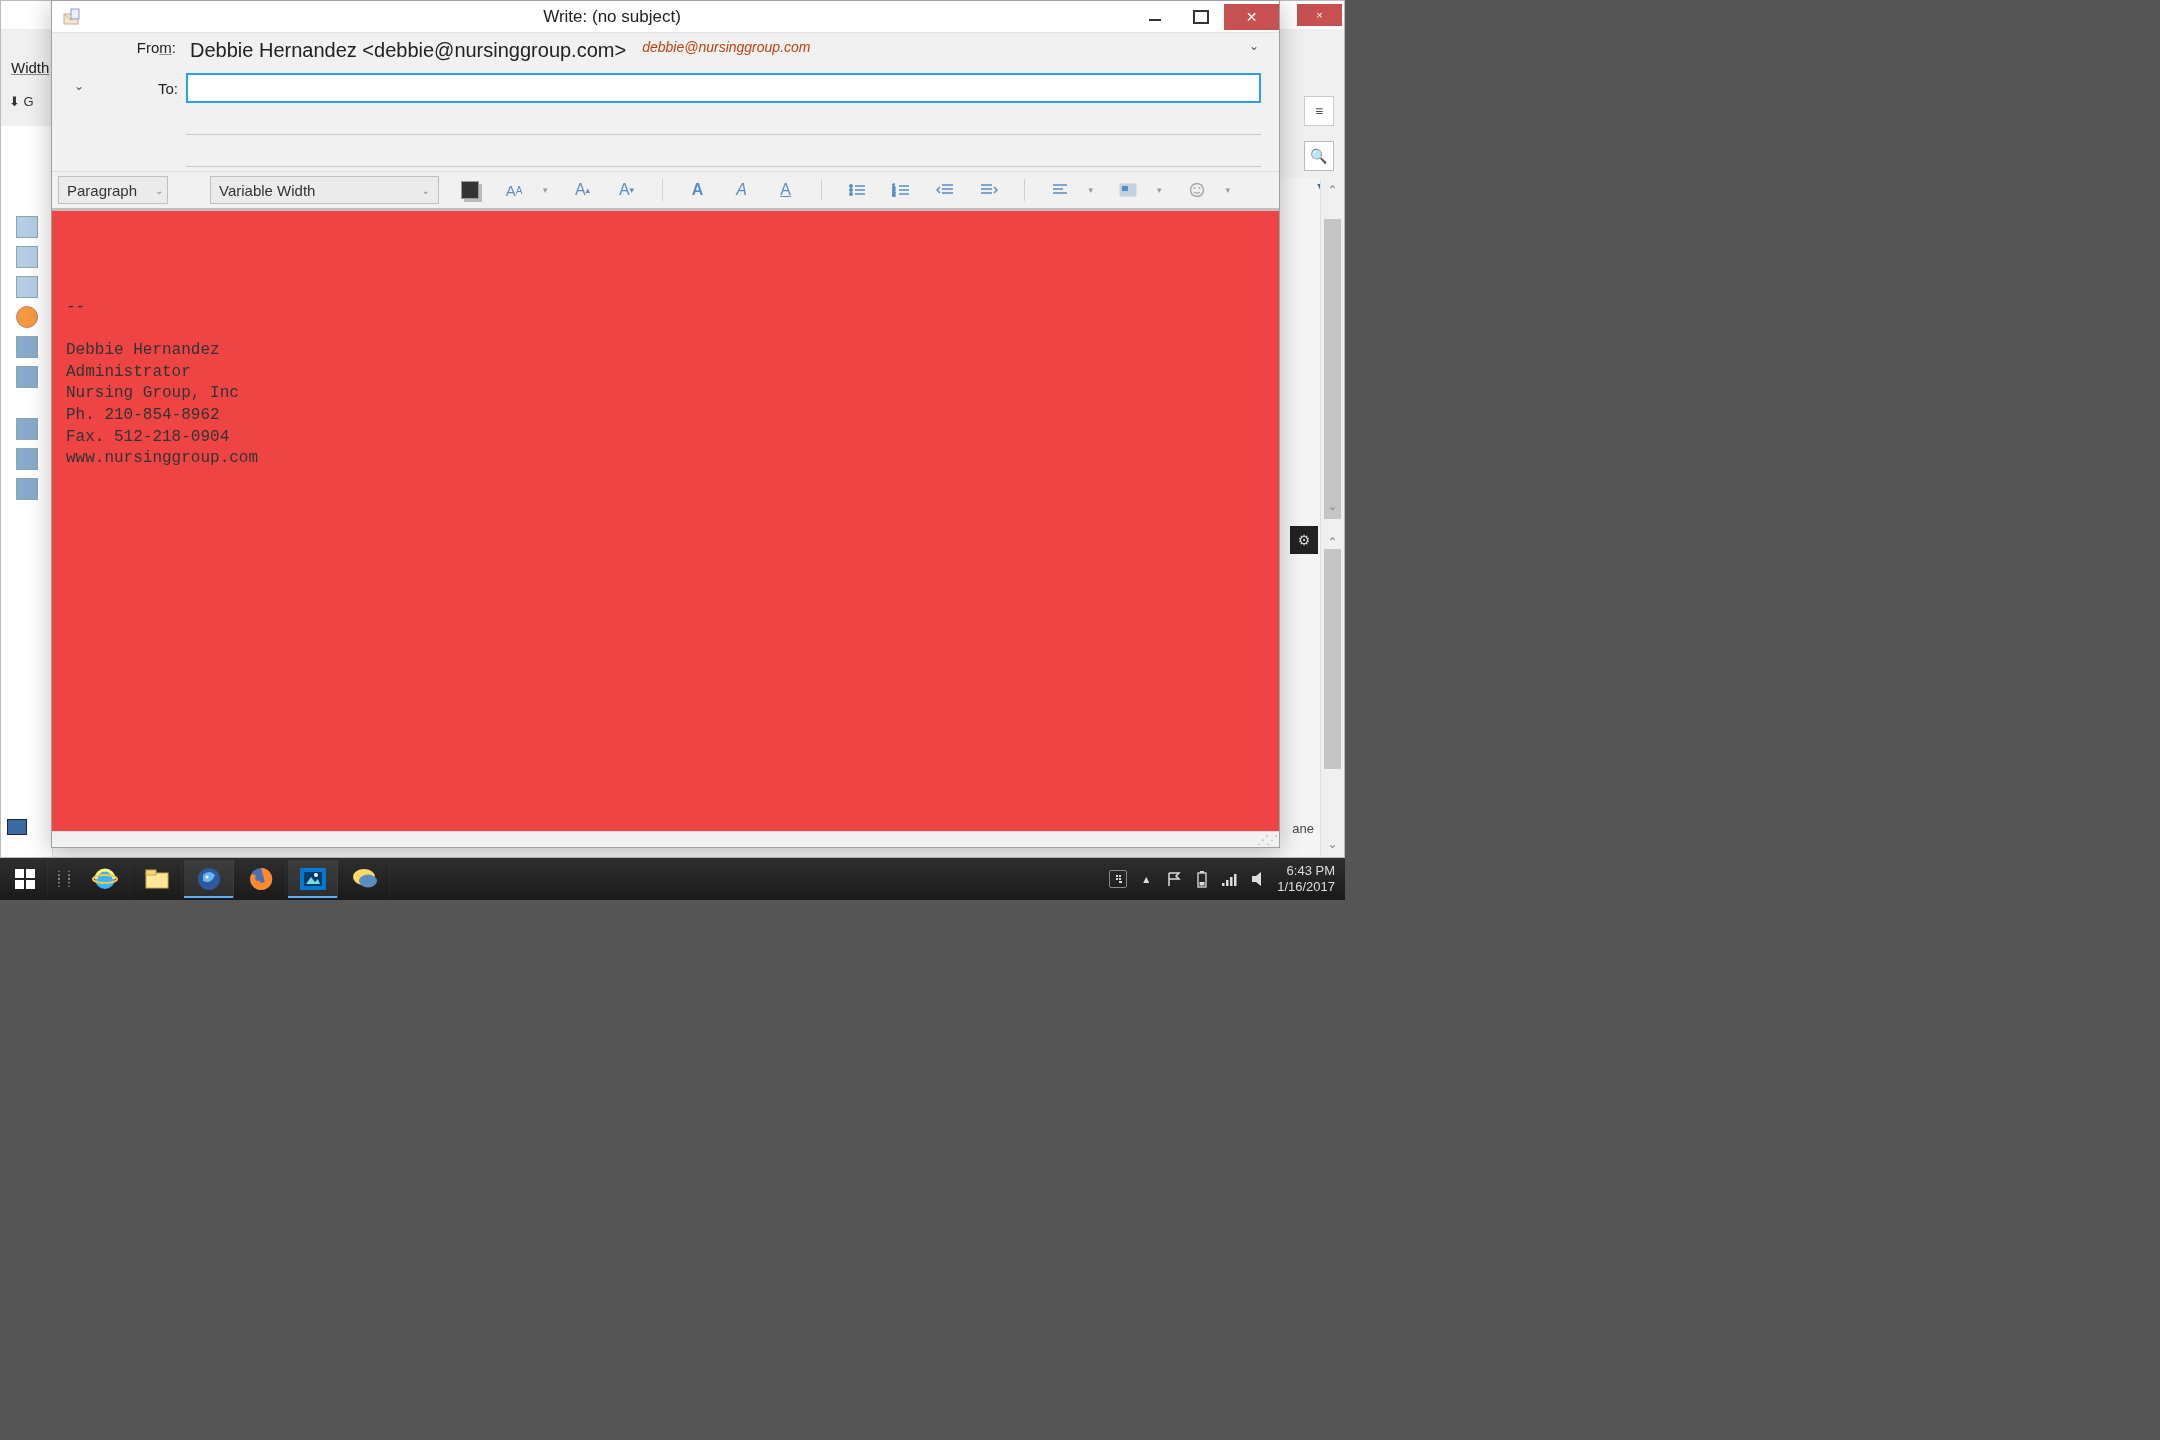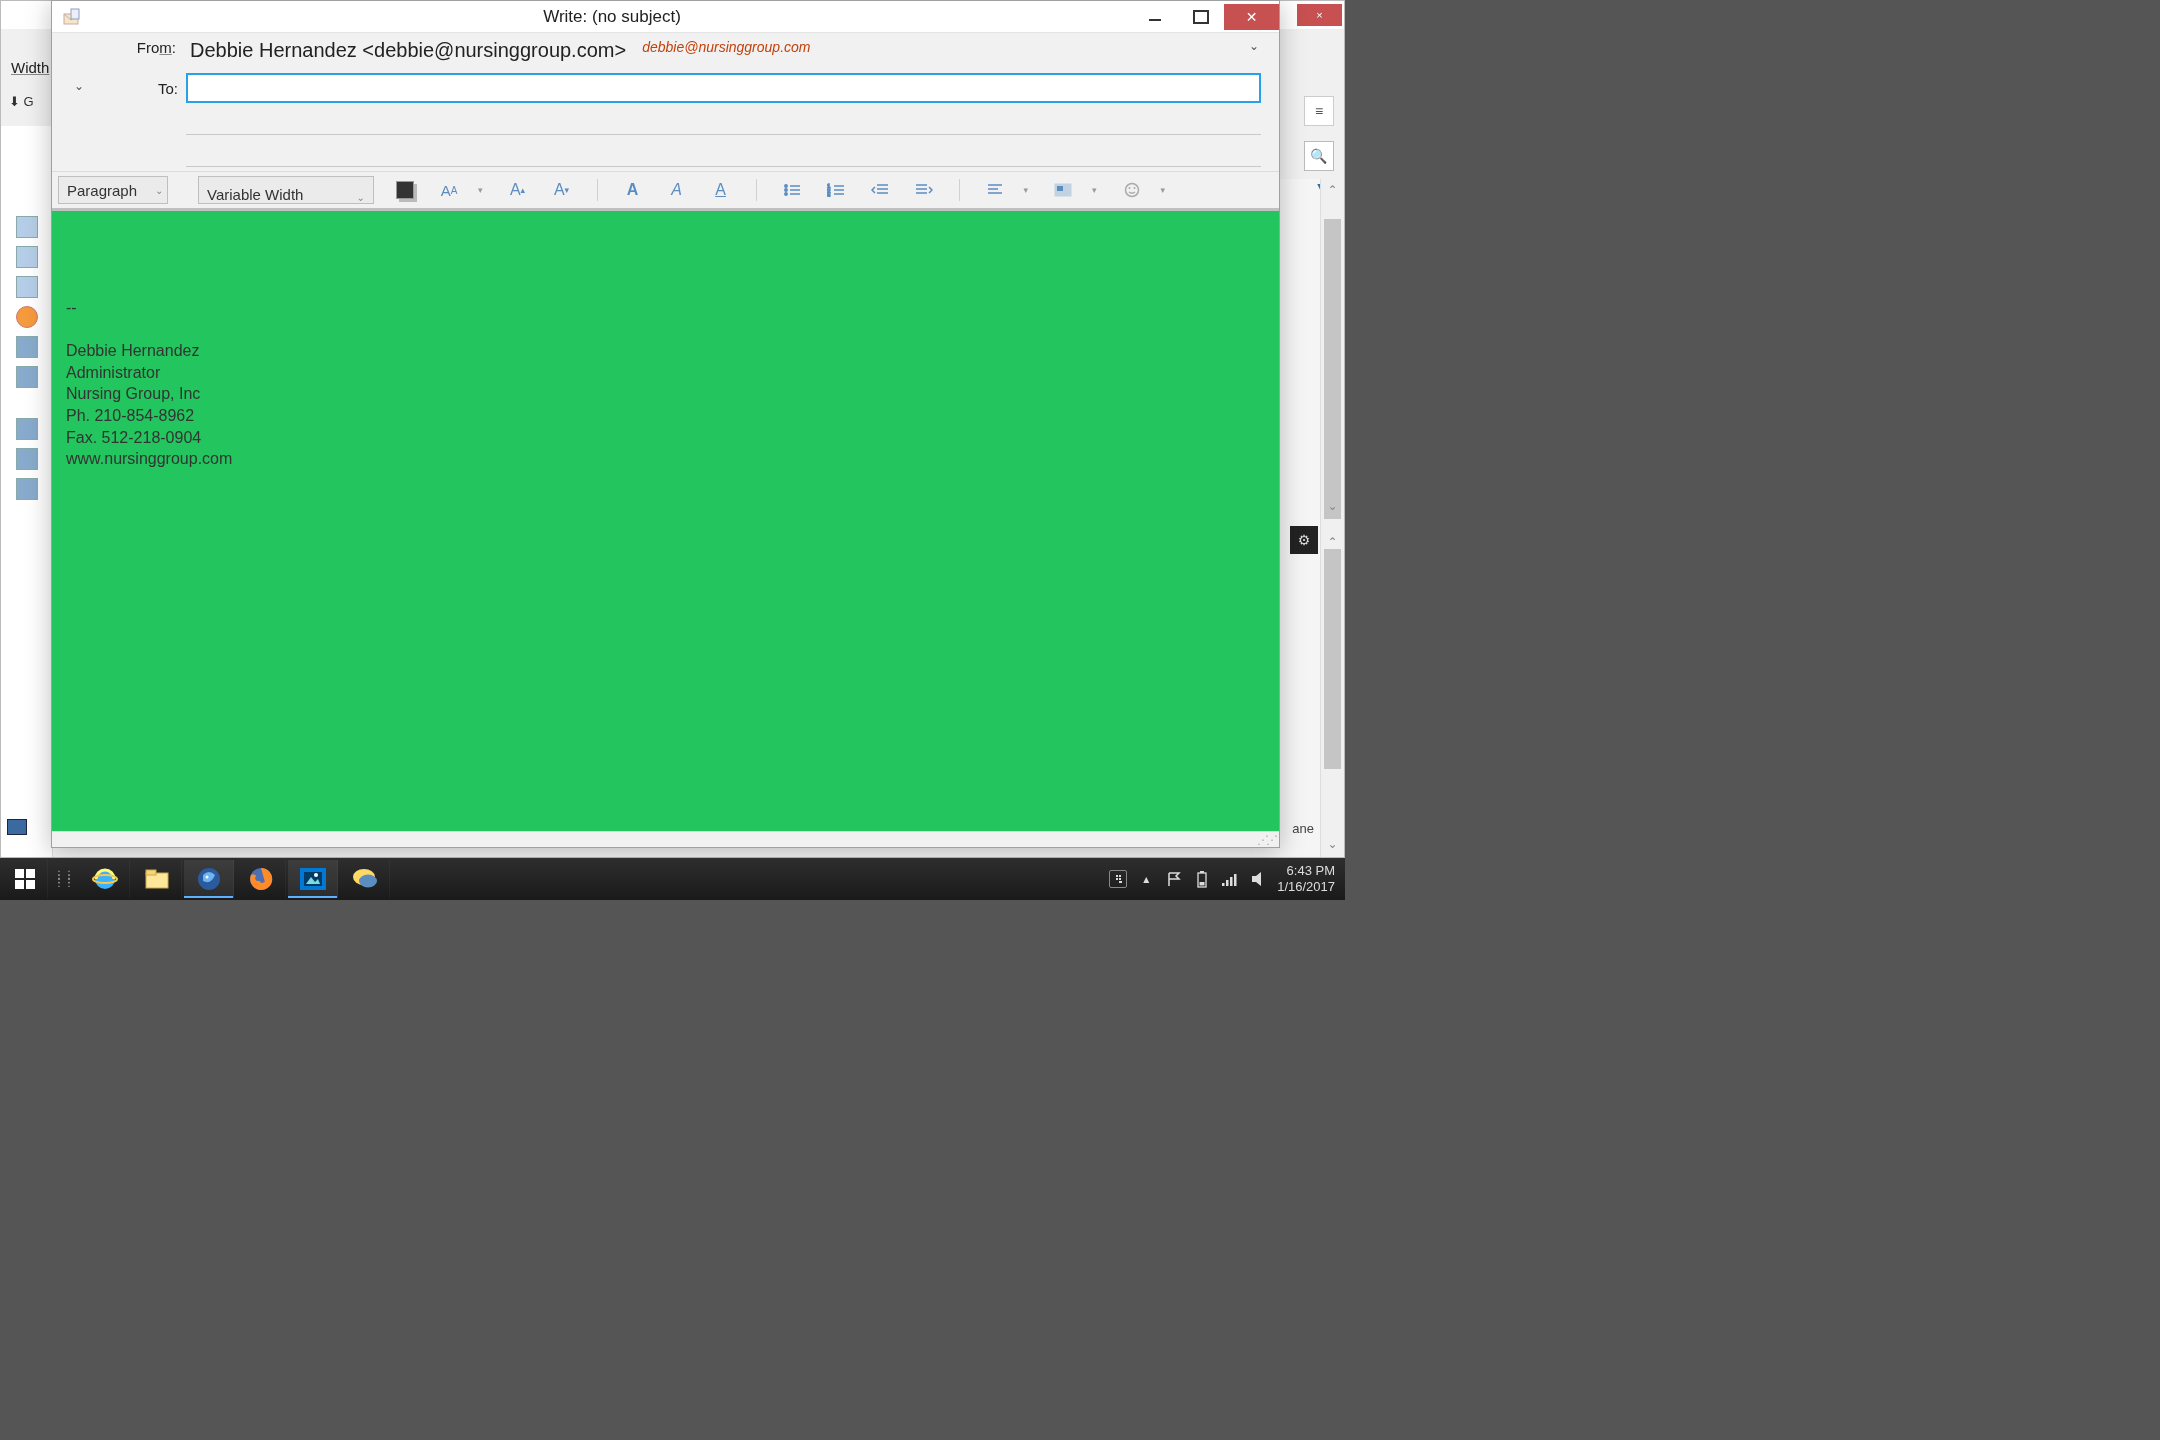--- a/index.html
+++ b/index.html
@@ -158,39 +158,39 @@
   padding:4px 6px; background:#f1f1f1;
   border-top:1px solid #dcdcdc; border-bottom:2px solid #c0c0c0;
 }
 .dd {
   height:28px; background:#ebebeb; border:1px solid #bfbfbf;
   display:flex; align-items:center; padding:0 8px; font-size:15px; color:#333;
   position:relative;
 }
 .dd .caret { margin-left:auto; font-size:10px; color:#888; padding-left:18px;}
 .dd.para { width:110px; }
-.dd.font { width:176px; margin-left:12px;align-items:flex-end;}
+.dd.font { width:229px; margin-left:24px;}
 .color-swatch {
   width:18px; height:18px; background:#333; border:1px solid #999; margin:0 4px;
   box-shadow: 3px 3px 0 #bbb;
 }
 .tbtn {
   min-width:26px; height:26px; display:flex; align-items:center; justify-content:center;
   color:#5b8dc0; font-size:16px;
 }
 .tbtn svg { display:block; }
 .tbtn.gray { color:#9aa; }
 .sep { width:1px; height:22px; background:#d0d0d0; margin:0 4px;}
 .fmt-caret { font-size:9px; color:#999; margin-left:-2px; margin-right:4px;}
 
 
 .body-area {
-  flex:1; background:#22c55e; border-top:1px solid #c0c0c0;
+  flex:1; background:#ef4444; border-top:1px solid #c0c0c0;
   padding:18px 14px; overflow:auto;
-  font-family: Liberation Sans, sans-serif;
+  font-family: Liberation Mono, monospace;
   font-size:16px; color:#333; line-height:1.35;
 }
 .sig-block { white-space:pre; margin-top:68px;}
 
 .statusbar {
   height:16px; background:#f1f1f1; border-top:1px solid #dcdcdc;
   display:flex; justify-content:flex-end; align-items:center; padding-right:4px;
 }
 .grip { color:#aaa; font-size:12px; letter-spacing:-3px;}
 

